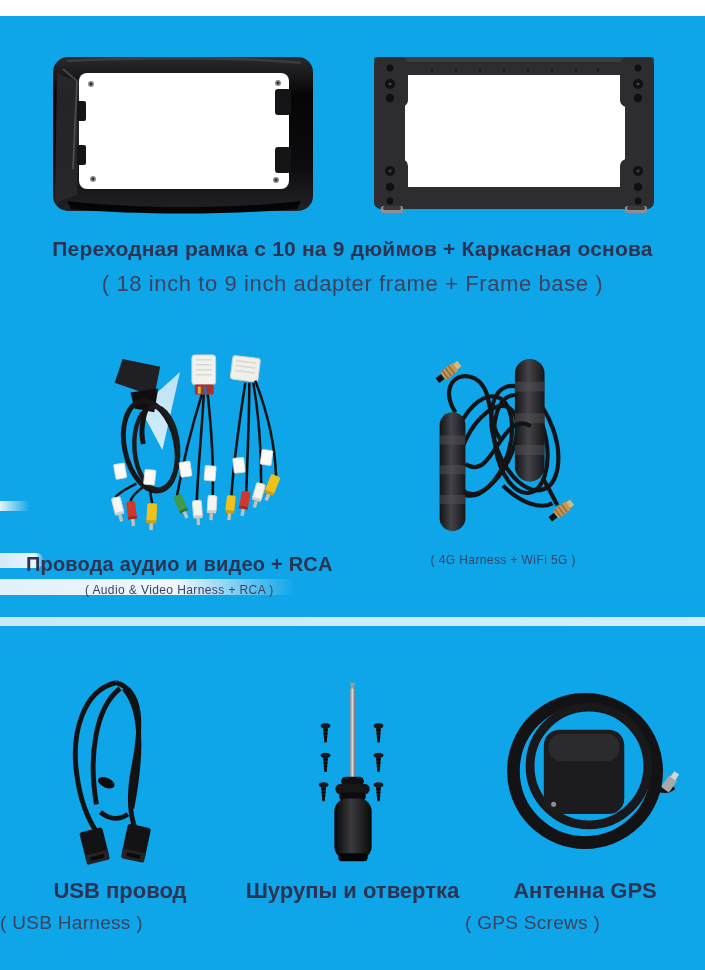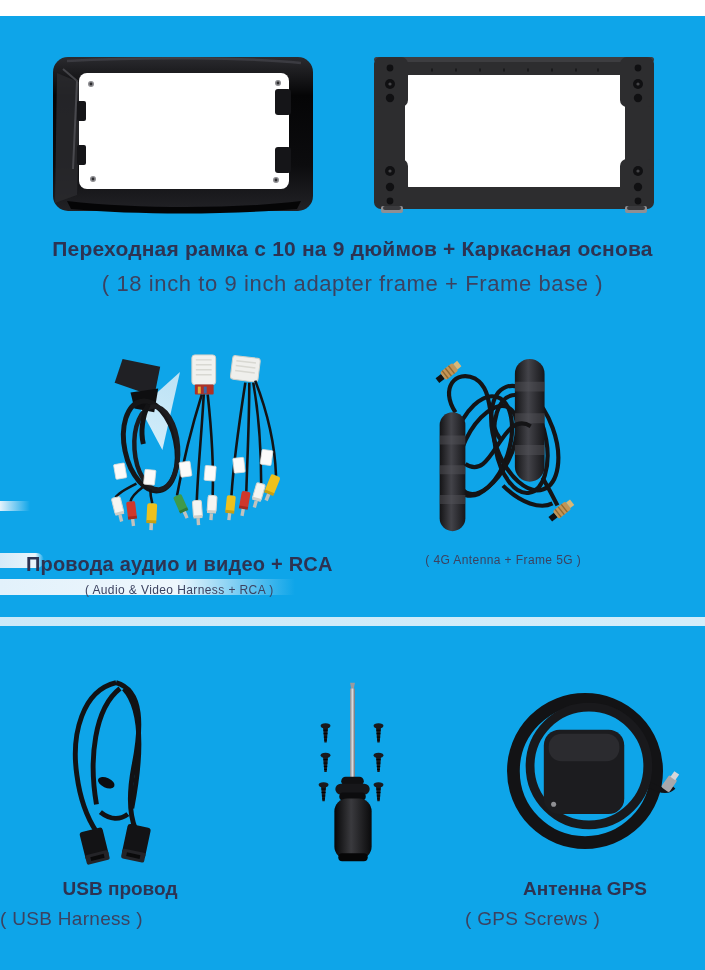--- a/index.html
+++ b/index.html
@@ -35,21 +35,21 @@
   .mid-col-left  { width:390px; }
   .mid-col-right { width:315px; }
   .img-box { height:200px; display:flex; justify-content:center; align-items:center; position:relative; z-index:1; }
 
   .label-ru { text-align:center; font-size:20px; font-weight:700; color:#2d3352; margin-top:7px; letter-spacing:.2px; }
   .label-en { text-align:center; font-size:12px; font-weight:400; color:#3c4260; margin-top:7px; letter-spacing:.4px; }
 
   .bottom-row { position:absolute; top:648px; left:0; width:705px; display:flex; justify-content:center; z-index:1; }
   .b-col1 { width:240px; } .b-col2 { width:225px; } .b-col3 { width:240px; }
   .img-box-b { height:208px; display:flex; justify-content:center; align-items:center; }
-  .blabel-ru { text-align:center; font-size:19px; font-weight:700; color:#2d3352; margin-top:6px; }
+  .blabel-ru { text-align:center; font-size:22px; font-weight:700; color:#2d3352; margin-top:6px; }
   .blabel-en { font-size:19px; font-weight:400; color:#3c4260; margin-top:8px; letter-spacing:.3px; }
 
   svg { display:block; }
 </style>
 </head>
 <body>
 
 <div class="canvas">
 
   <div class="wm wm-streak4"></div>
@@ -260,21 +260,21 @@
           <path d="M82,118 C 110,138 118,62 148,80" stroke="#141416" stroke-width="4.2" fill="none"></path>
           <path d="M160,132 C 168,146 172,154 175,160" stroke="#141416" stroke-width="4.2" fill="none"></path>
           <g transform="translate(178,166) rotate(-38)">
             <rect x="-13" y="-3" width="7" height="6" fill="#111"></rect>
             <rect x="-6" y="-5" width="16" height="10" rx="2" fill="#c49556"></rect>
             <path d="M-3,-5 v10 M1,-5 v10 M5,-5 v10" stroke="#8f6a33" stroke-width="1.4"></path>
             <rect x="10" y="-3.5" width="5" height="7" fill="#dab878"></rect>
           </g>
         </svg>
       </div>
-      <div class="label-en">( 4G Antenna + Frame 5G )</div>
+      <div class="label-en">( 4G Harness + WiFi 5G )</div>
     </div>
   </div>
 
   <div class="bottom-row">
 
     <div class="b-col1">
       <div class="img-box-b">
         <svg width="200" height="206" viewBox="0 0 200 210">
           <g fill="none" stroke="#121214" stroke-width="5">
             <path d="M96,18 C 62,26 50,70 56,112 C 60,142 68,158 76,170"></path>
@@ -349,20 +349,21 @@
                 <path d="M-2.2,4.5 h4.4 M-2,8 h4 M-1.7,11.5 h3.4 M-1.4,14.5 h2.8" stroke="#000" stroke-width="1"></path>
               </g>
             <g transform="translate(116,122)">
                 <ellipse rx="5" ry="2.6" fill="#1a1a1d"></ellipse>
                 <polygon points="-2.6,1 2.6,1 1.2,17 -1.2,17" fill="#19191c"></polygon>
                 <path d="M-2.2,4.5 h4.4 M-2,8 h4 M-1.7,11.5 h3.4 M-1.4,14.5 h2.8" stroke="#000" stroke-width="1"></path>
               </g>
           </g>
         </svg>
       </div>
+      <div class="blabel-ru">Шурупы и отвертка</div>
     </div>
 
     <div class="b-col3">
       <div class="img-box-b">
         <svg width="225" height="206" viewBox="0 0 225 210">
           <circle cx="112" cy="108" r="73" fill="none" stroke="#131315" stroke-width="13"></circle>
           <circle cx="116" cy="103" r="60" fill="none" stroke="#19191c" stroke-width="9"></circle>
           <path d="M178,122 C 188,128 196,130 202,124" stroke="#131315" stroke-width="6" fill="none"></path>
           <g transform="translate(198,112) rotate(35)">
             <rect x="0" y="0" width="10" height="15" rx="2" fill="#a8a8ab"></rect>

